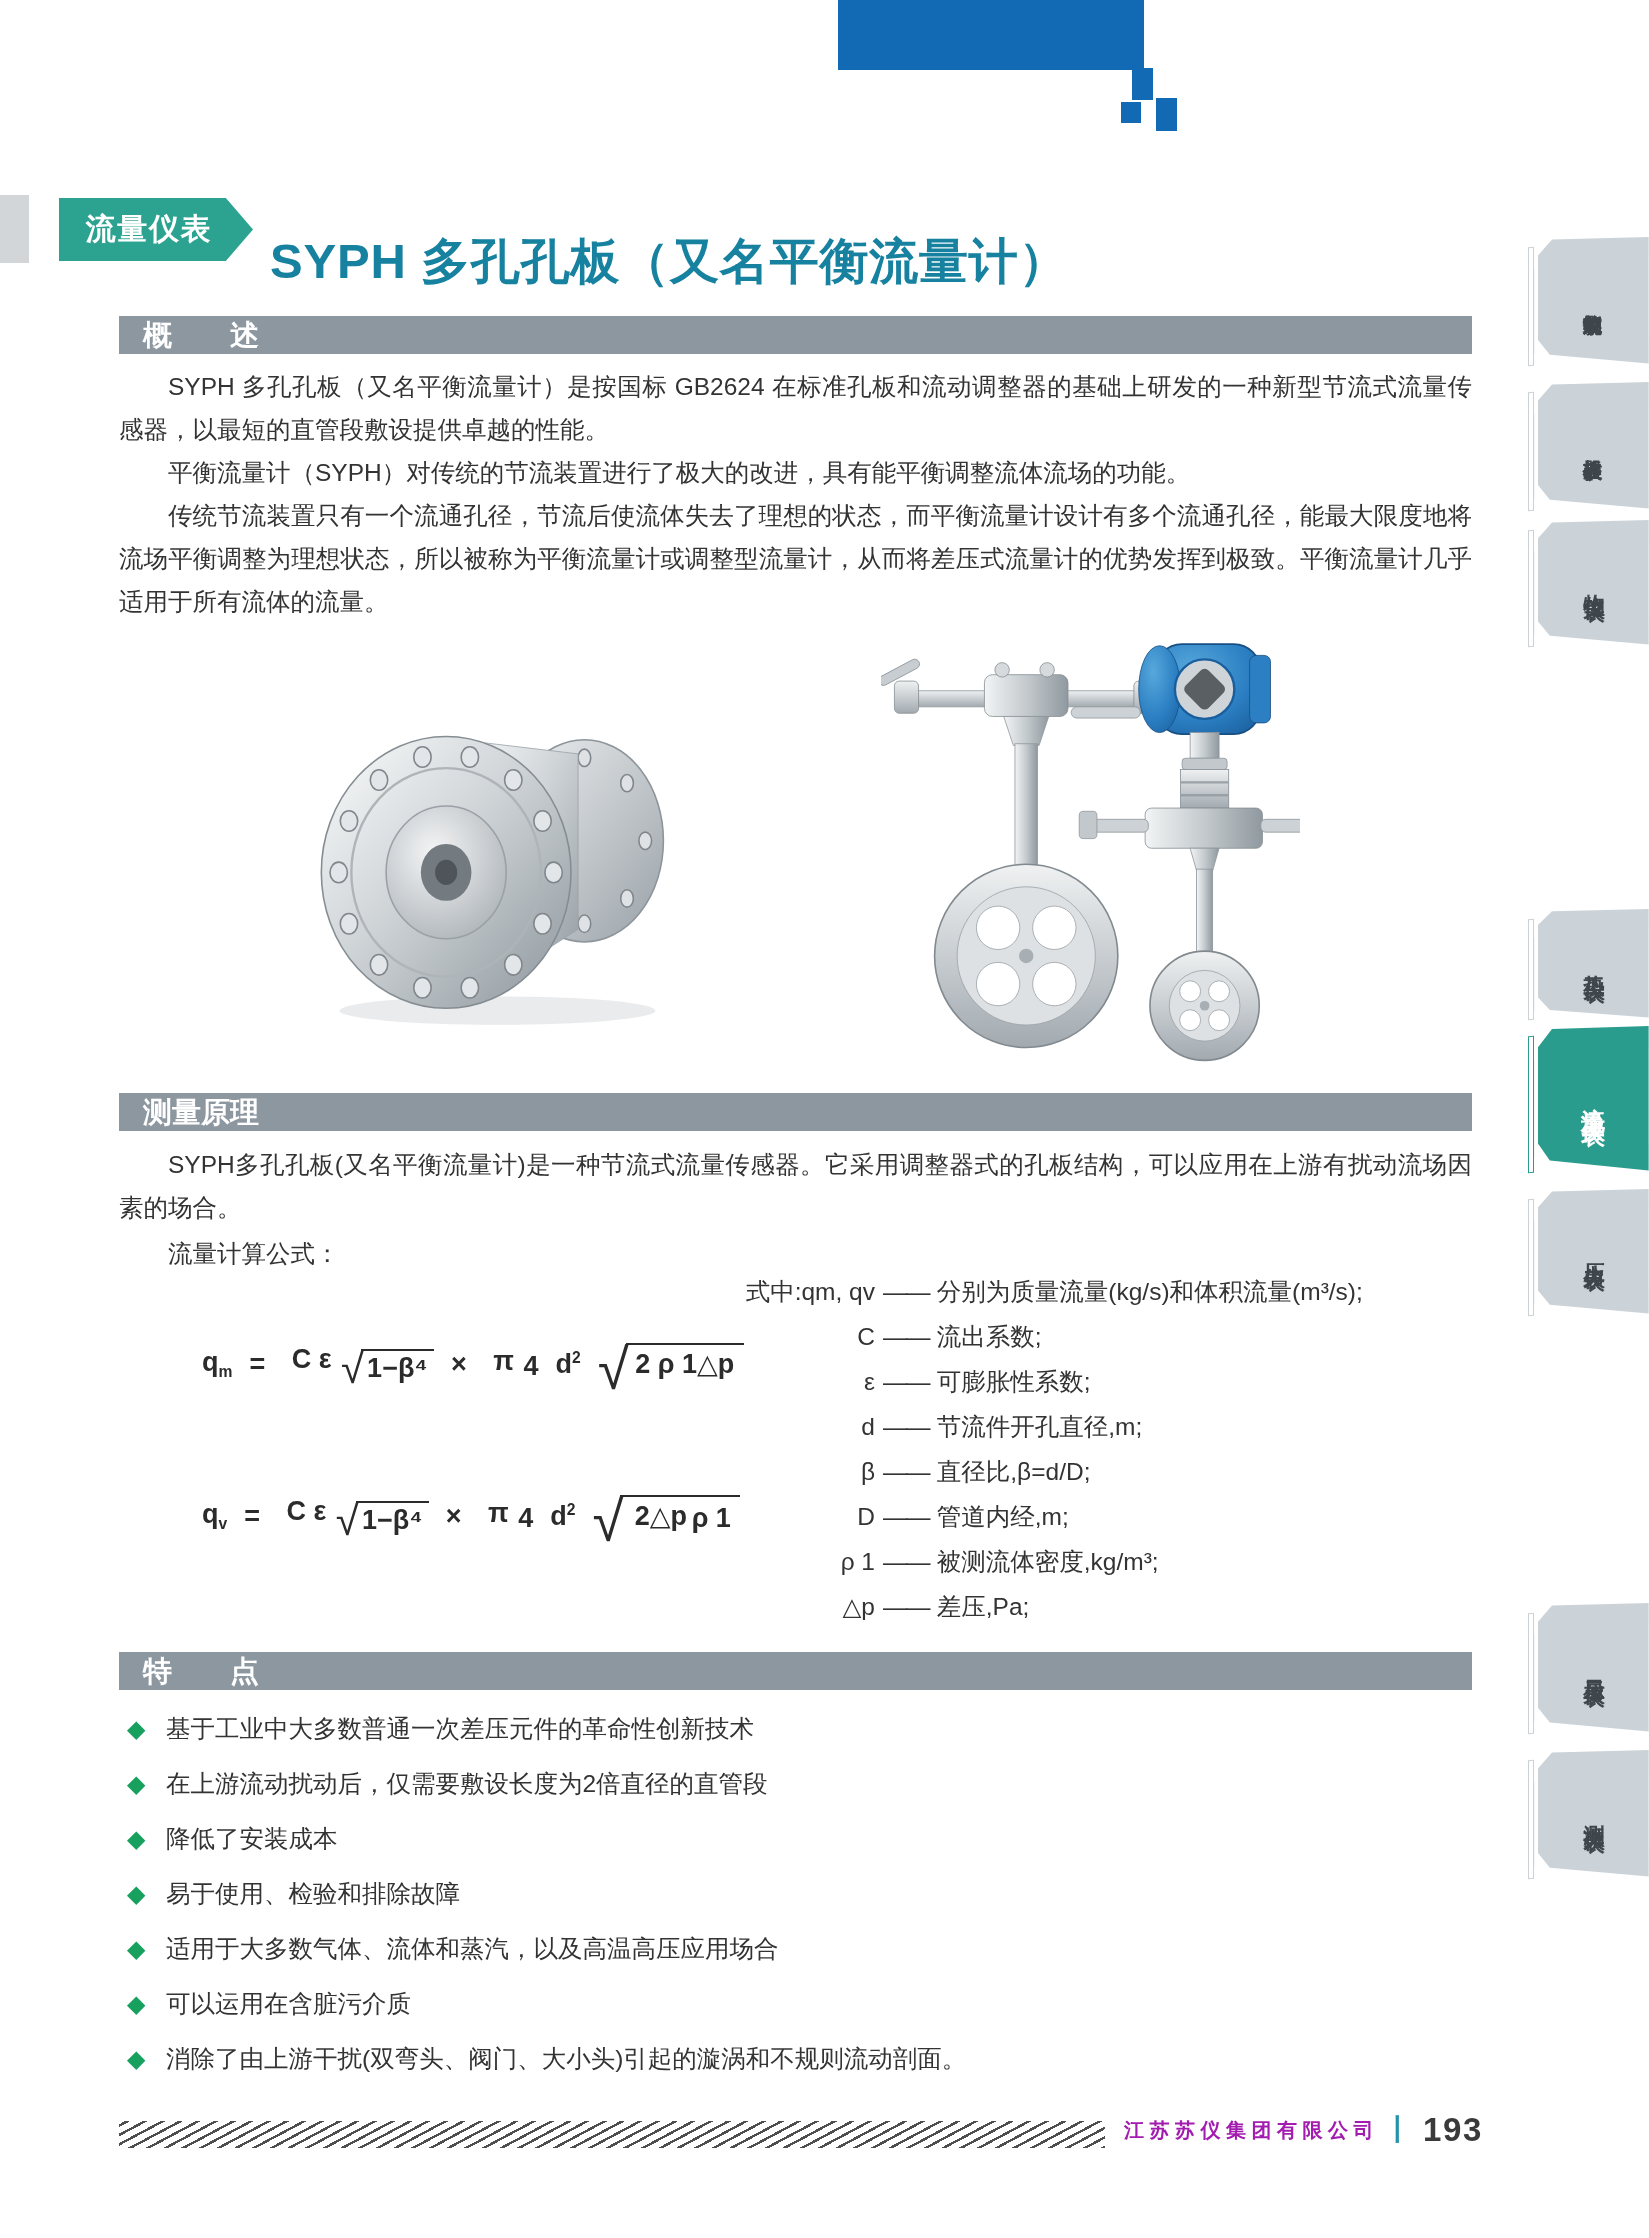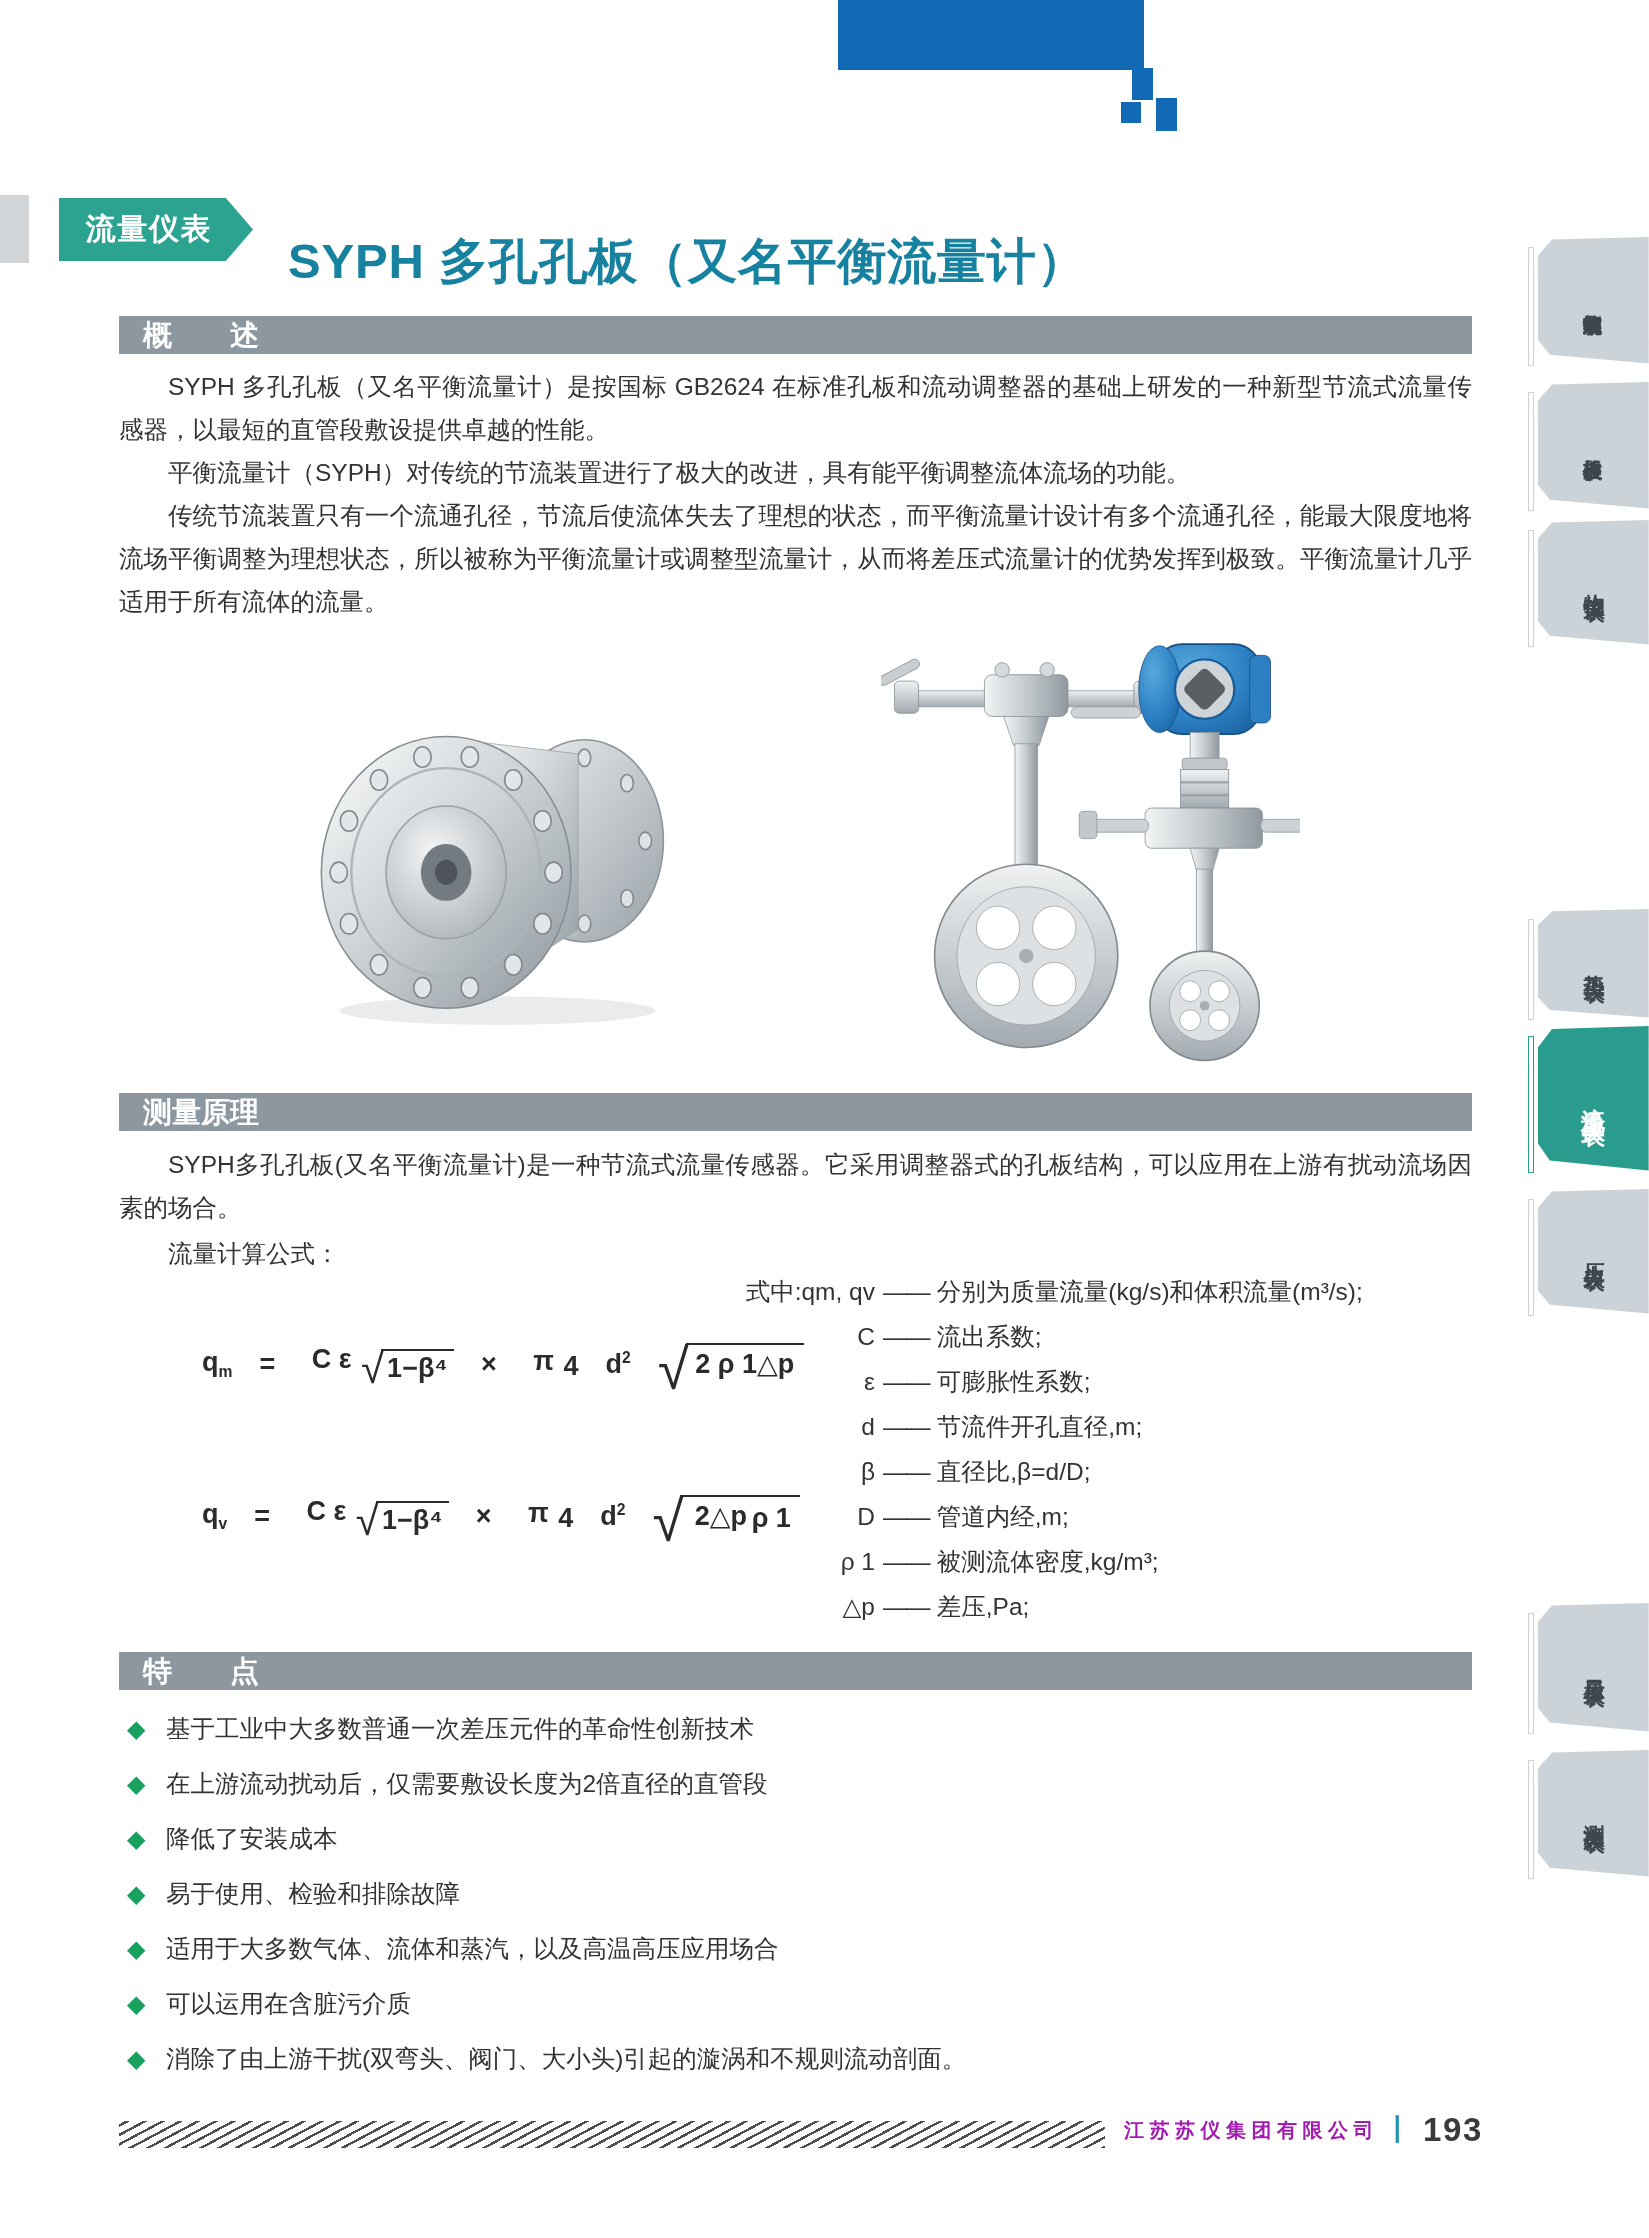--- a/index.html
+++ b/index.html
@@ -17,21 +17,21 @@
   .left-strip{position:absolute;left:0;top:195px;width:29px;height:68px;background:#d3d6d8;}
 
   
   .category-tag{
     position:absolute;left:59px;top:198px;width:194px;height:63px;background:#2ba390;
     clip-path:polygon(0 0,86% 0,100% 50%,86% 100%,0 100%);
     display:flex;align-items:center;justify-content:center;
     color:#fff;font-size:30px;font-weight:bold;letter-spacing:1.6px;padding-right:14.2px;box-sizing:border-box;
   }
   .page-title{
-    position:absolute;left:288px;top:193px;height:71px;line-height:71px;
+    position:absolute;left:270px;top:193px;height:71px;line-height:71px;
     font-size:49px;font-weight:bold;color:#1781a0;letter-spacing:0.8px;white-space:nowrap;
   }
 
   
   .section-bar{
     position:absolute;left:119px;width:1353px;height:38px;background:#8d97a0;
     color:#fff;font-size:29px;font-weight:bold;line-height:38px;padding-left:24px;box-sizing:border-box;
     border-top:2.4px solid #7d8archive791;
   }
   .bar-overview{top:316px;}
@@ -44,21 +44,21 @@
   .overview-text{top:365px;}
   .principle-text{top:1143px;}
   .formula-intro{position:absolute;left:119px;top:1237px;font-size:24.5px;color:#333;text-indent:2em;}
 
   
   .photo{position:absolute;}
   .photo-left{left:300px;top:694px;width:395px;height:341px;}
   .photo-right{left:881px;top:612px;width:419px;height:450px;}
 
   
-  .formula{position:absolute;display:flex;align-items:center;gap:27px;font-size:27px;font-weight:bold;color:#2b2b2b;}
+  .formula{position:absolute;display:flex;align-items:center;gap:17px;font-size:27px;font-weight:bold;color:#2b2b2b;}
   .formula-qm{left:202px;top:1343px;}
   .formula-qv{left:202px;top:1495px;}
   .formula sub{font-size:0.58em;font-weight:bold;}
   .formula sup{font-size:0.58em;font-weight:bold;}
   .frac{display:inline-flex;flex-direction:row;align-items:stretch;text-align:center;}
   .frac .num{padding:0 9.5px 4.7px;}
   .frac .bar{height:2.4px;background:#2b2b2b;}
   .frac .den{padding-top:4.7px;display:flex;justify-content:center;align-items:flex-start;}
   .rad{font-size:1.55em;font-weight:normal;line-height:0.8;transform:translateY(3.2px);}
   .radicand{border-top:2.4px solid #2b2b2b;padding:2.4px 6.3px 0;margin-left:-3.2px;}

